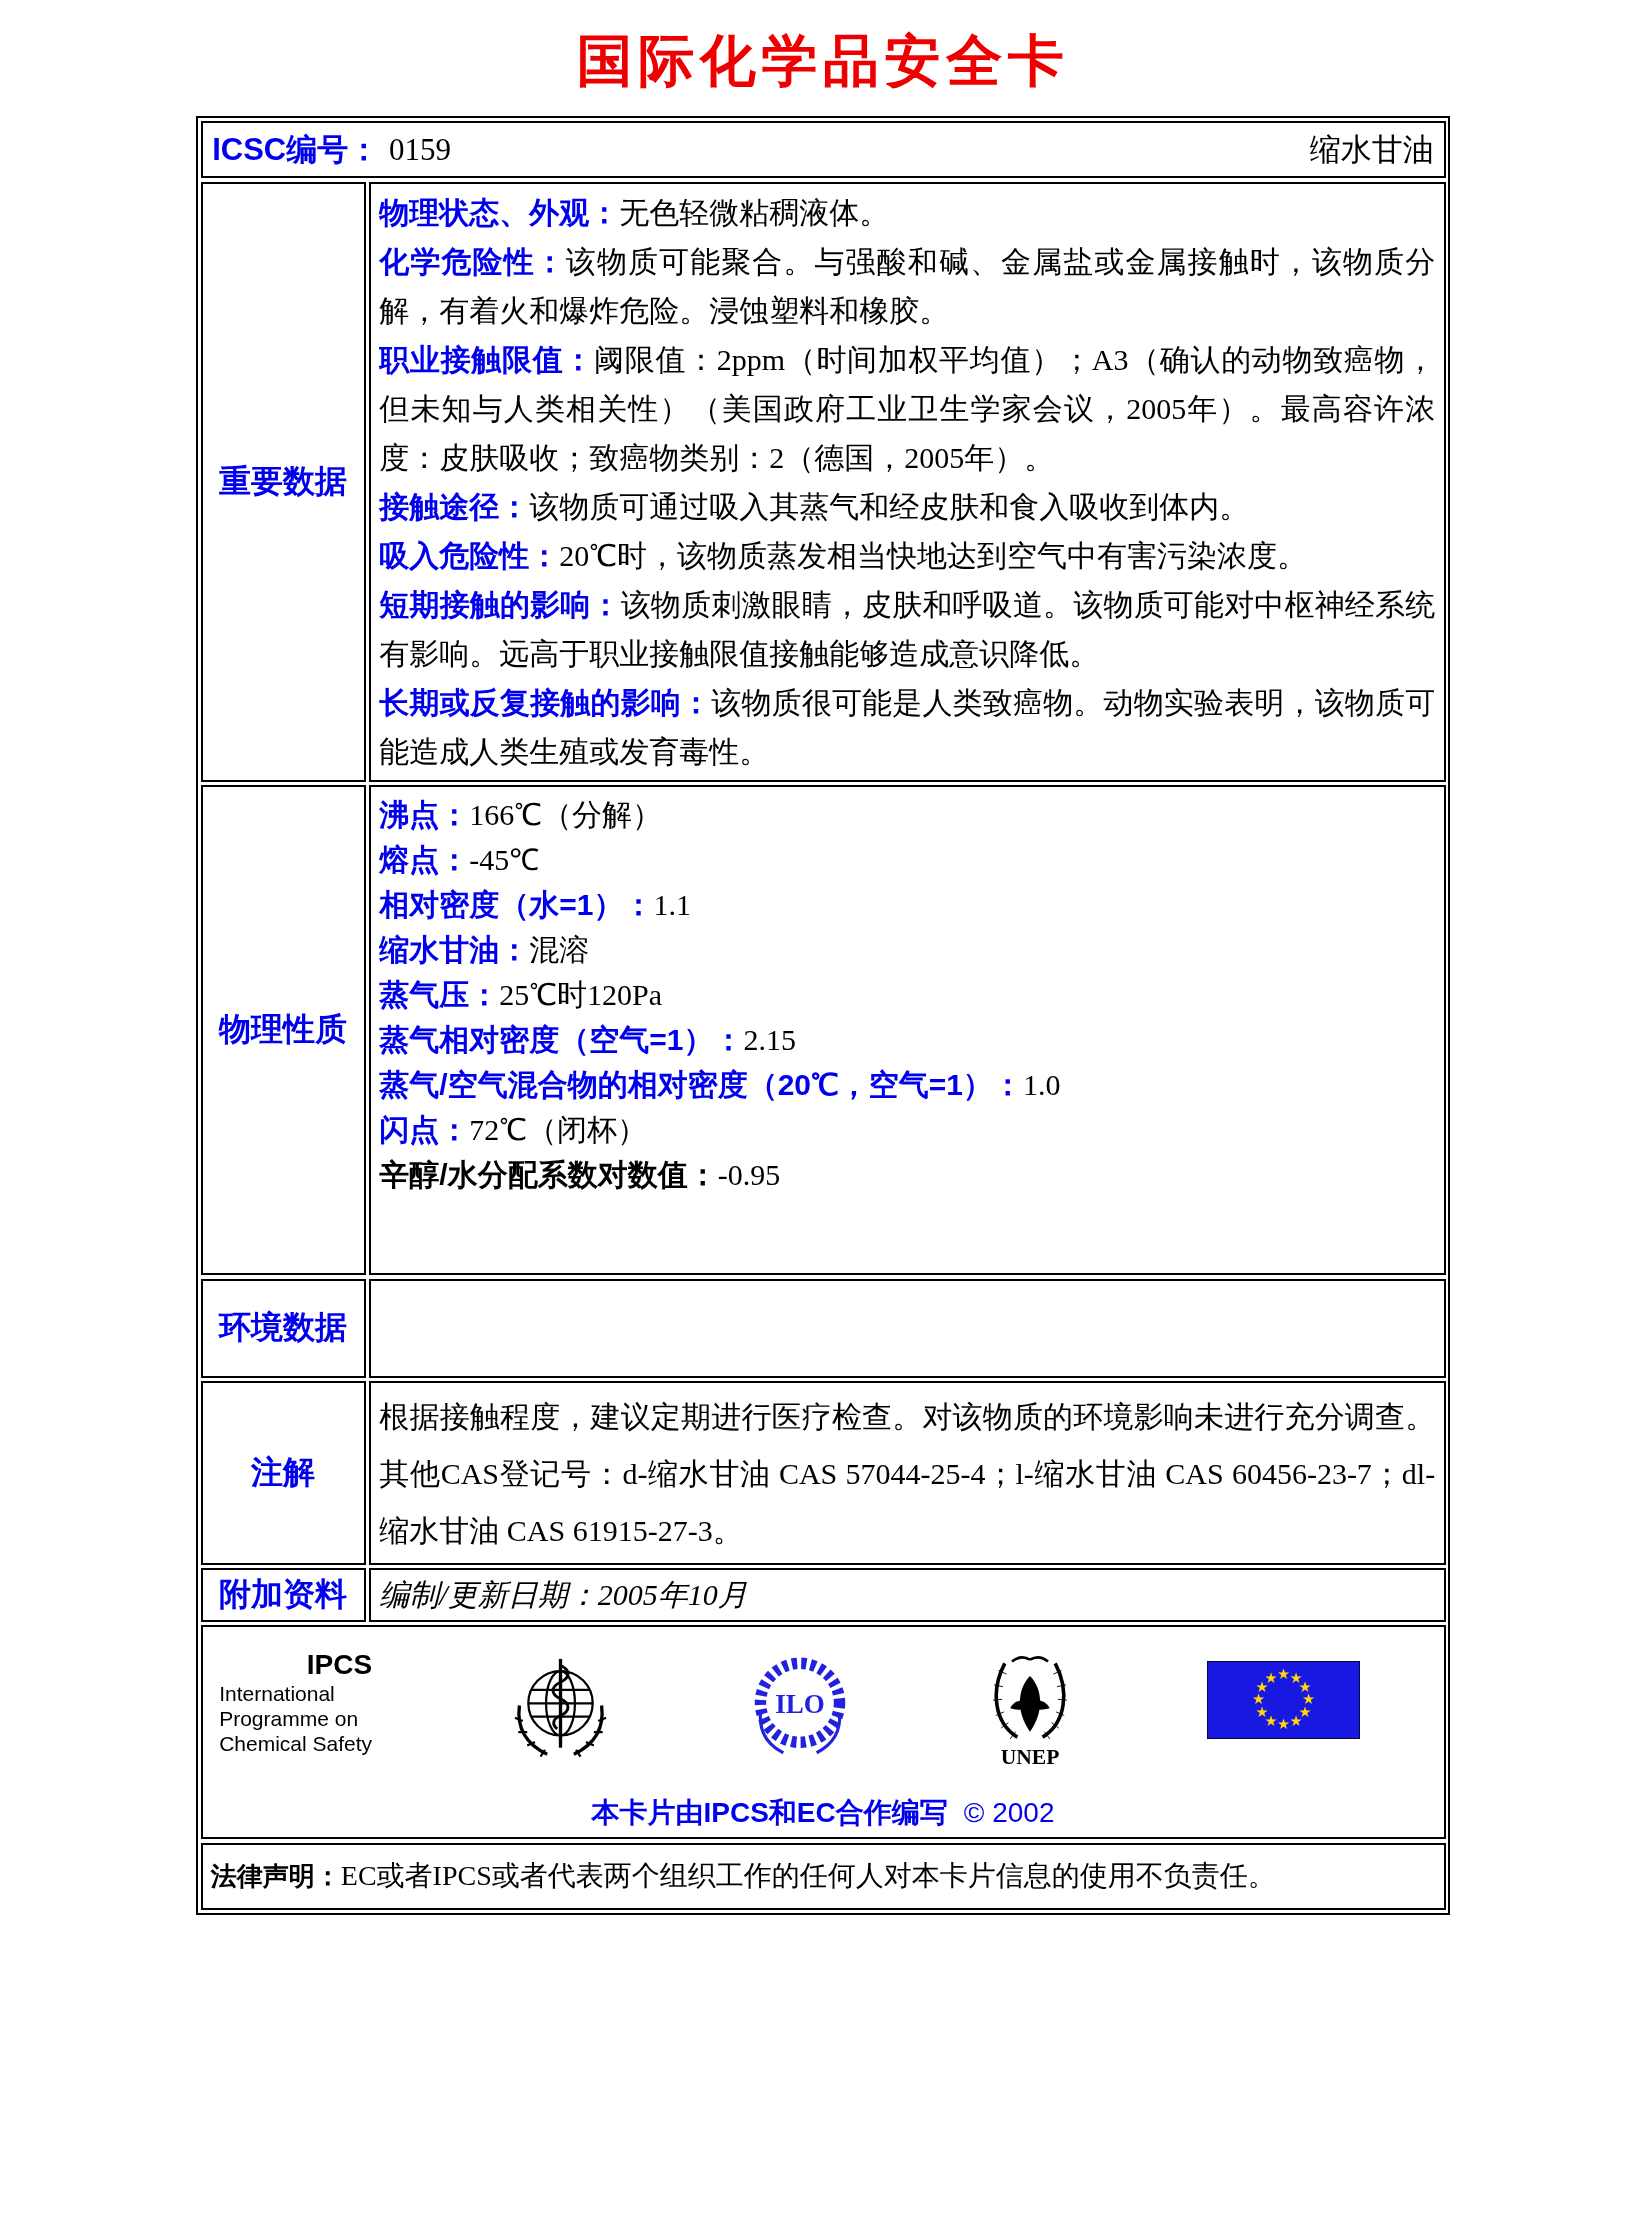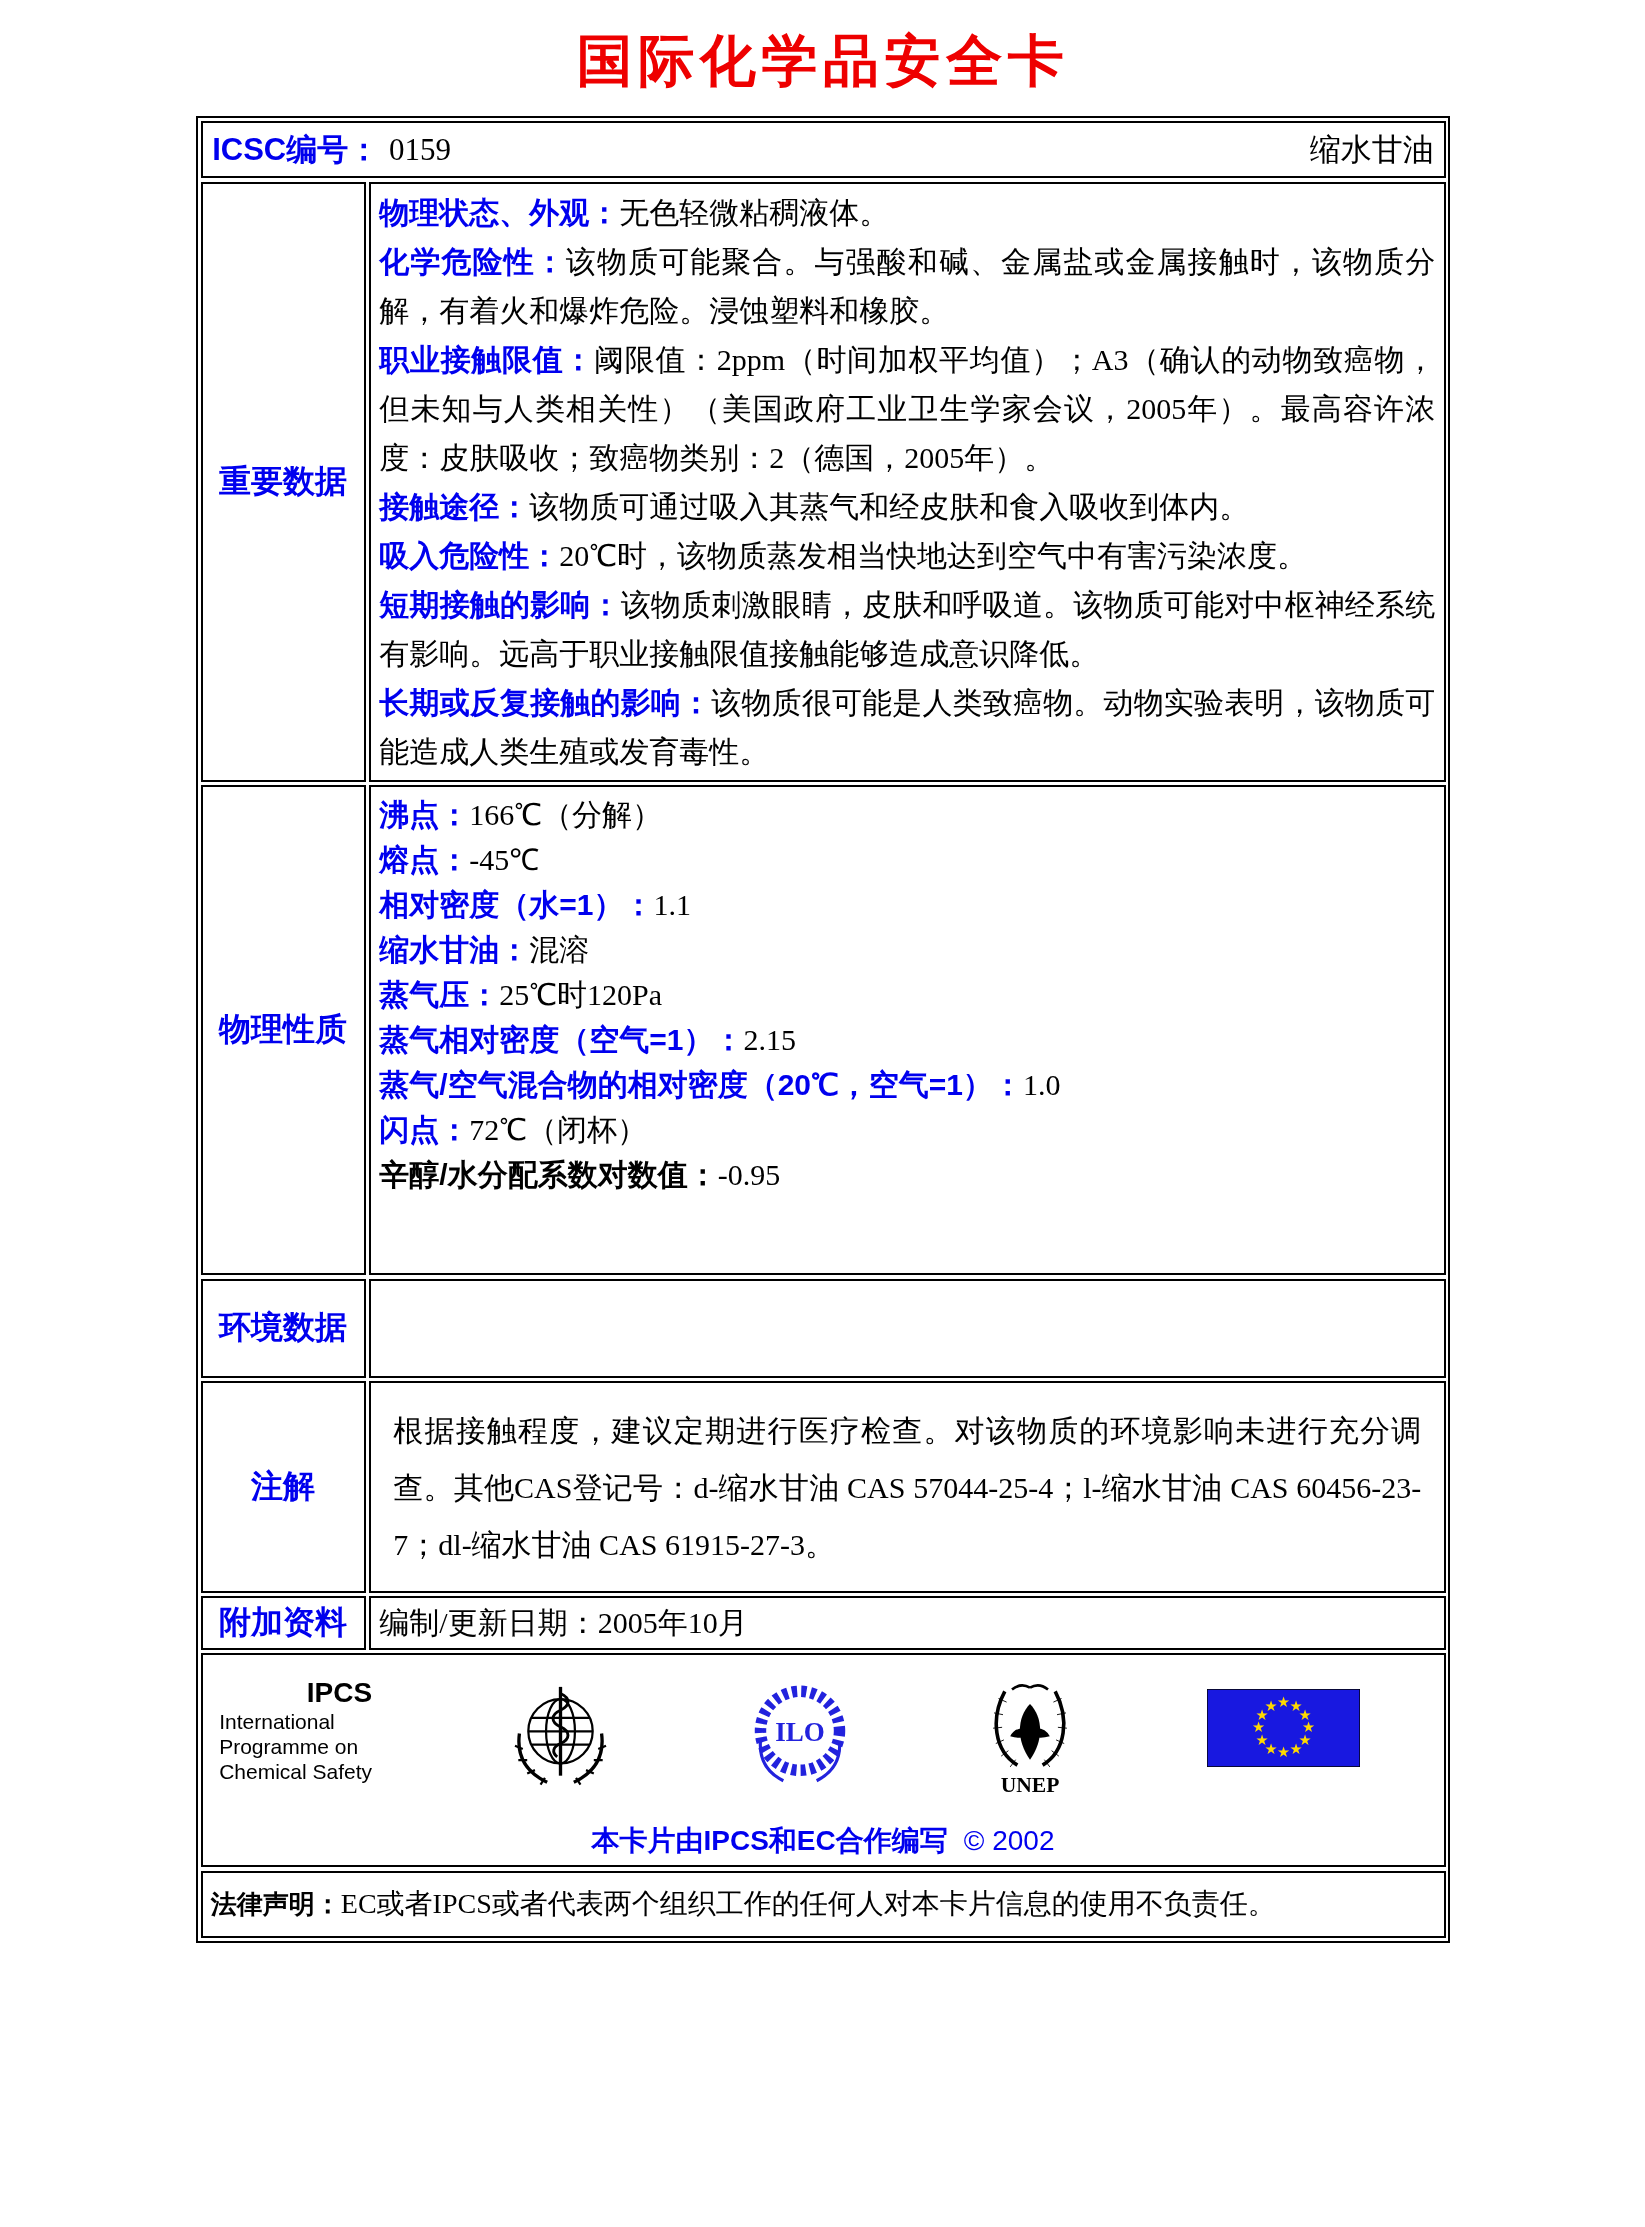--- a/index.html
+++ b/index.html
@@ -37,22 +37,22 @@
     min-height:57px;padding:0 9.7px;font-size:31px;
   }
   .icsc-left .num{margin-left:9.7px;}
   .imp .content-cell p{margin:0;line-height:49px;text-align:justify;}
   .imp .content-cell{min-height:587px;}
   .phys .content-cell{min-height:490px;}
   .phys .content-cell p{margin:0;line-height:45px;}
   .env .content-cell{min-height:99px;}
   .env .label-cell,.notes .label-cell,.addl .label-cell{justify-content:center;}
   .notes .content-cell{min-height:167px;display:flex;align-items:center;}
-  .notes .content-cell p{margin:14px;line-height:57px;text-align:justify;}
-  .addl .content-cell{min-height:50px;display:flex;align-items:center;}
+  .notes .content-cell p{margin:0;line-height:57px;text-align:justify;}
+  .addl .content-cell{min-height:50px;display:flex;align-items:center;font-style:italic;}
   
   .logos-cell{padding:7px 0 5.6px 0;}
   .logo-strip{
     display:flex;align-items:flex-start;justify-content:space-between;
     padding:18px 83px 0 16.7px;height:118px;
   }
   .ipcs-block{font-family:"Liberation Sans", sans-serif;line-height:25px;font-size:21px;}
   .ipcs-acronym{font-size:28px;font-weight:bold;margin-bottom:4.2px;text-align:right;}
   .footer-caption{
     text-align:center;margin-top:23.6px;

